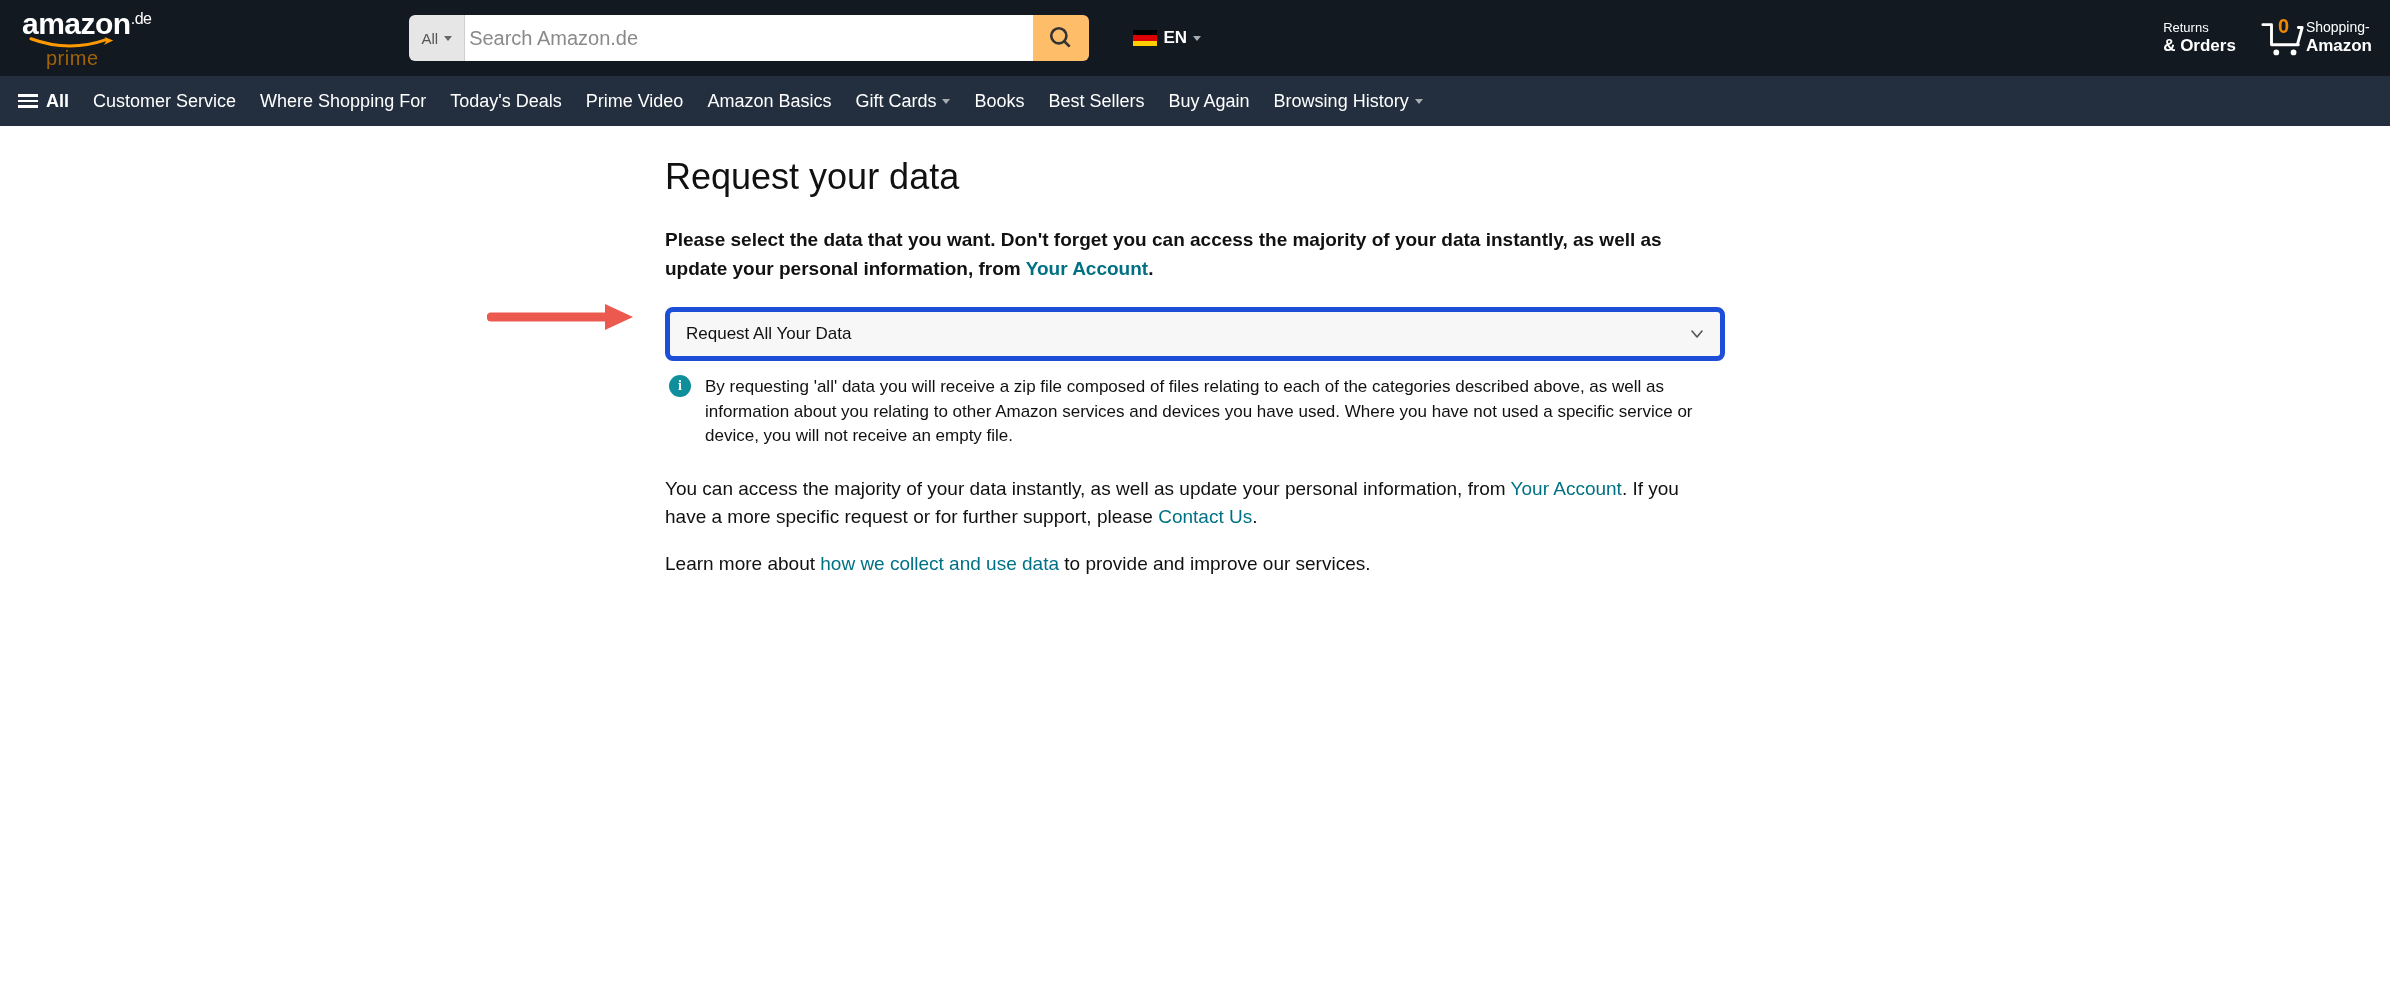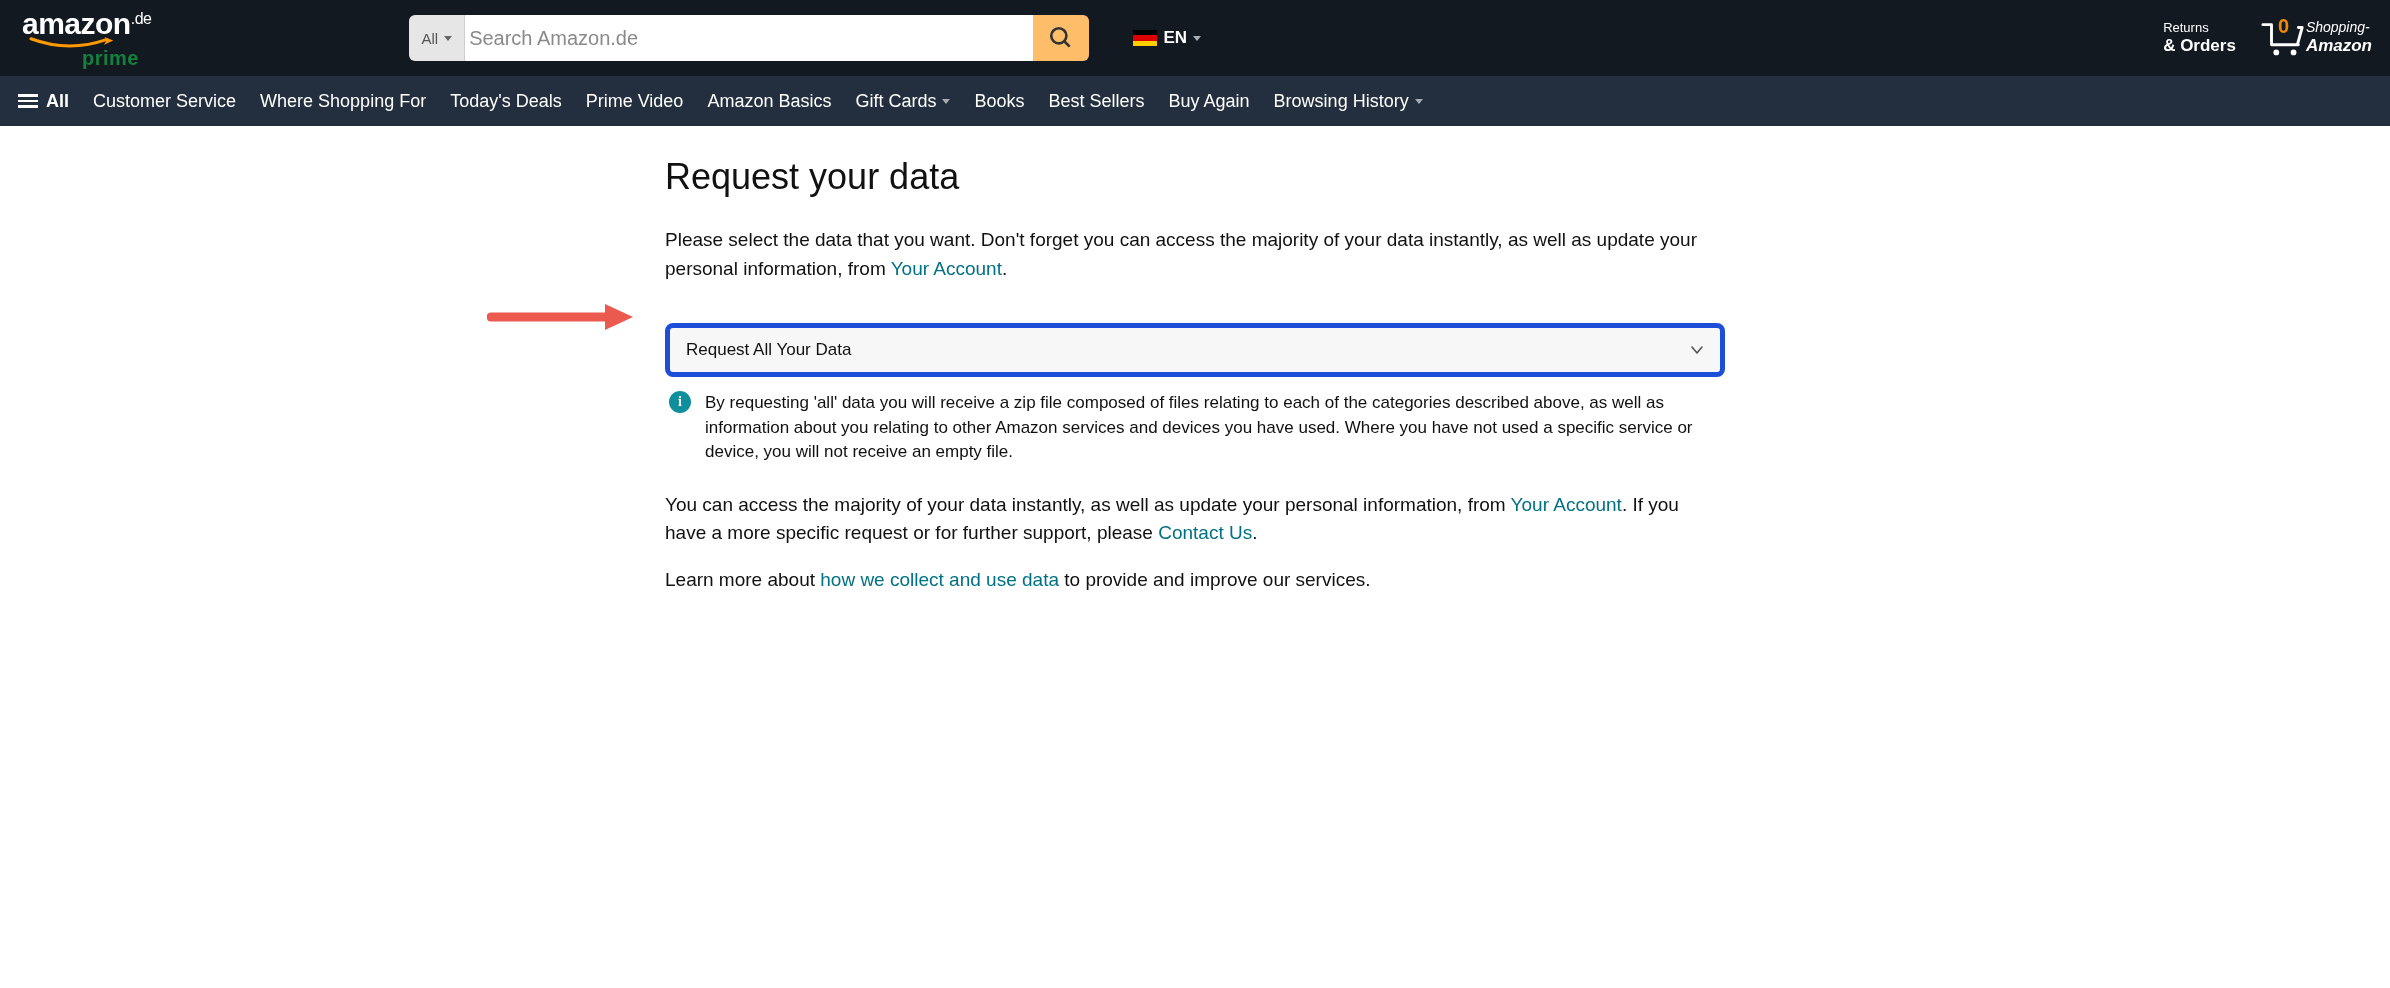--- a/index.html
+++ b/index.html
@@ -4,21 +4,21 @@
 <style>
 * { margin: 0; padding: 0; box-sizing: border-box; }
 body { font-family: "Amazon Ember", Arial, sans-serif; background: #fff; color: #111; }
 
 
 .hdr { background: #131921; color: #fff; display: flex; align-items: center; padding: 6px 18px; height: 76px; gap: 24px; }
 .logo-wrap { display: flex; flex-direction: column; align-items: flex-start; line-height: 1; cursor: pointer; padding: 4px; }
 .logo-amazon { font-size: 30px; font-weight: 800; letter-spacing: -0.5px; display: flex; align-items: flex-start; }
 .logo-amazon .suffix { font-size: 16px; font-weight: 500; margin-top: 2px; }
 .logo-swoosh { width: 98px; height: 14px; margin-top: -2px; margin-left: 2px; }
-.logo-prime { font-size: 20px; font-weight: 700; color: #15803d; margin-top: -3px; margin-left: 60px; letter-spacing: 0.5px; }
+.logo-prime { font-size: 20px; font-weight: 400; color: #a16207; margin-top: -3px; margin-left: 24px; letter-spacing: 0.5px; }
 
 .search { flex: 1; display: flex; height: 46px; max-width: 680px; margin-left: 230px; border-radius: 6px; overflow: hidden; }
 .search-dd { background: #e6e6e6; color: #555; border: none; padding: 0 12px; font-size: 15px; display: flex; align-items: center; gap: 6px; cursor: pointer; border-right: 1px solid #cfcfcf; }
 .search-dd .caret { width: 0; height: 0; border-left: 4px solid transparent; border-right: 4px solid transparent; border-top: 5px solid #666; }
 .search-input { flex: 1; border: none; font-size: 20px; padding: 0 4px; outline: none; color: #1d4ed8; }
 .search-input::placeholder { color: #8a8a8a; }
 .search-btn { background: #febd69; border: none; width: 56px; display: flex; align-items: center; justify-content: center; cursor: pointer; }
 .search-btn svg { width: 26px; height: 26px; stroke: #333; }
 
 .lang { display: flex; align-items: center; gap: 6px; cursor: pointer; font-weight: 700; font-size: 17px; margin-left: 20px; }
@@ -26,34 +26,34 @@
 .sm-caret { width: 0; height: 0; border-left: 4px solid transparent; border-right: 4px solid transparent; border-top: 5px solid #a7acb2; }
 
 .hdr-right { margin-left: auto; display: flex; align-items: center; gap: 24px; }
 .ret-ord { font-size: 14px; line-height: 1.2; cursor: pointer; }
 .ret-ord .l1 { font-size: 13px; }
 .ret-ord .l2 { font-weight: 700; font-size: 17px; }
 
 .cart { display: flex; align-items: flex-end; cursor: pointer; }
 .cart-icon { position: relative; width: 46px; height: 36px; }
 .cart-count { position: absolute; top: -6px; left: 18px; color: #f08804; font-weight: 800; font-size: 20px; }
-.cart-text { font-size: 14px; line-height: 1.2; font-style: italic; }
+.cart-text { font-size: 14px; line-height: 1.2; }
 .cart-text .l2 { font-weight: 700; font-size: 17px; }
 
 
 .nav2 { background: #232f3e; color: #fff; display: flex; align-items: center; padding: 0 18px; height: 50px; gap: 24px; font-size: 18px; }
 .nav2 .all { display: flex; align-items: center; gap: 8px; font-weight: 700; cursor: pointer; }
 .burger { display: inline-flex; flex-direction: column; gap: 3px; }
 .burger span { width: 20px; height: 2.5px; background: #fff; }
 .nav2 a { color: #fff; text-decoration: none; cursor: pointer; display: flex; align-items: center; gap: 6px; }
 
 
 .main { max-width: 1060px; margin: 0 auto; padding: 30px 0 60px; position: relative; }
 h1 { font-size: 36px; font-weight: 500; margin-bottom: 28px; }
-.intro { font-size: 19px; line-height: 1.5; margin-bottom: 40px; }
+.intro { font-size: 19px; line-height: 1.5; margin-bottom: 24px; font-weight: bold; }
 .lnk { color: #007185; text-decoration: none; }
 
 .select-row { width: 100%; background: #f7f7f7; border: 5px solid #1d4ed8; border-radius: 8px; padding: 12px 16px; font-size: 17px; display: flex; align-items: center; justify-content: space-between; cursor: pointer; margin-bottom: 14px; }
 .select-row .chev { width: 14px; height: 14px; }
 
 .info-row { display: flex; gap: 14px; align-items: flex-start; margin-bottom: 26px; font-size: 17px; line-height: 1.45; color: #111; padding: 0 4px; }
 .info-ico { flex: 0 0 22px; width: 22px; height: 22px; border-radius: 50%; background: #0e8f9b; color: #fff; text-align: center; font-size: 14px; font-weight: 700; line-height: 22px; font-family: Georgia, serif; }
 
 .submit-wrap { text-align: center; margin-bottom: 34px; }
 .submit-btn { background: #fff; border: 1px solid #888; border-radius: 26px; padding: 10px 24px; font-size: 17px; cursor: pointer; }

